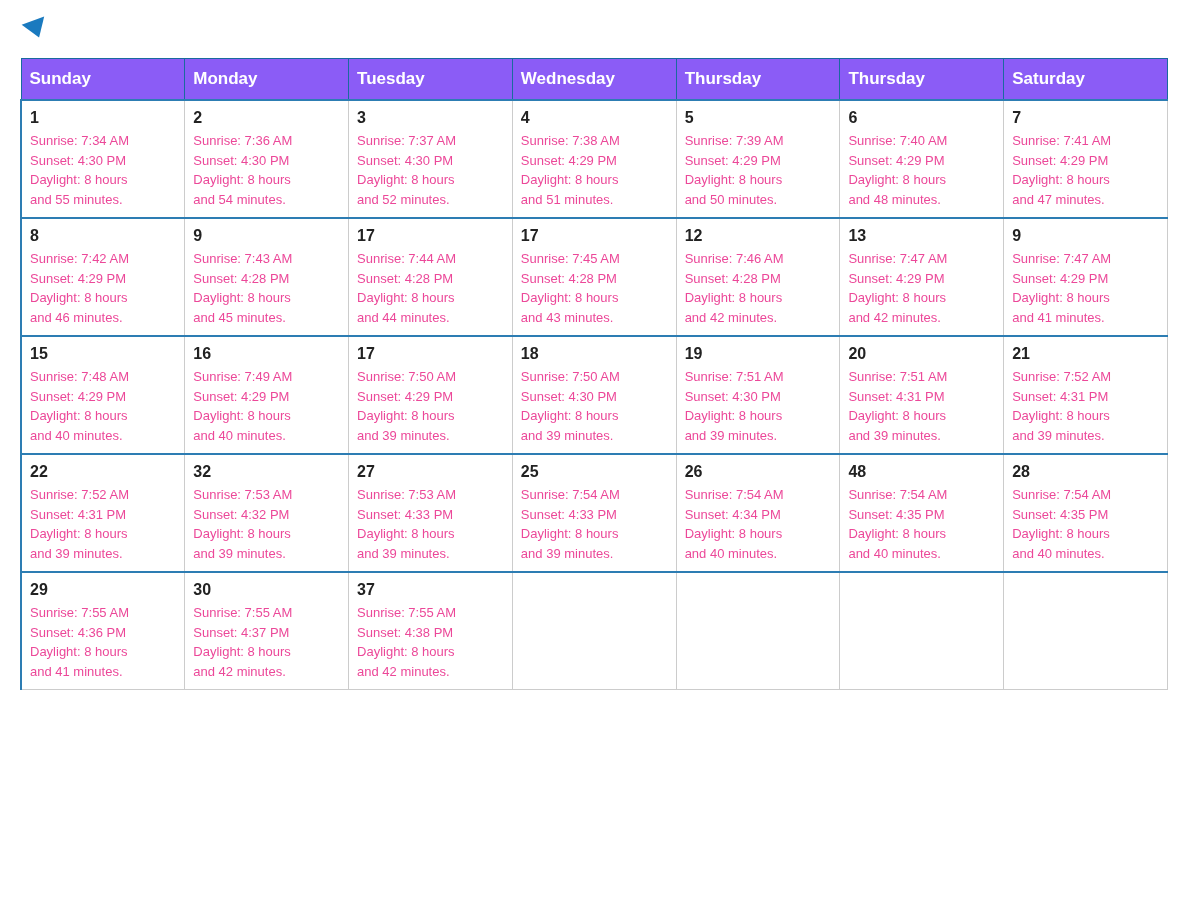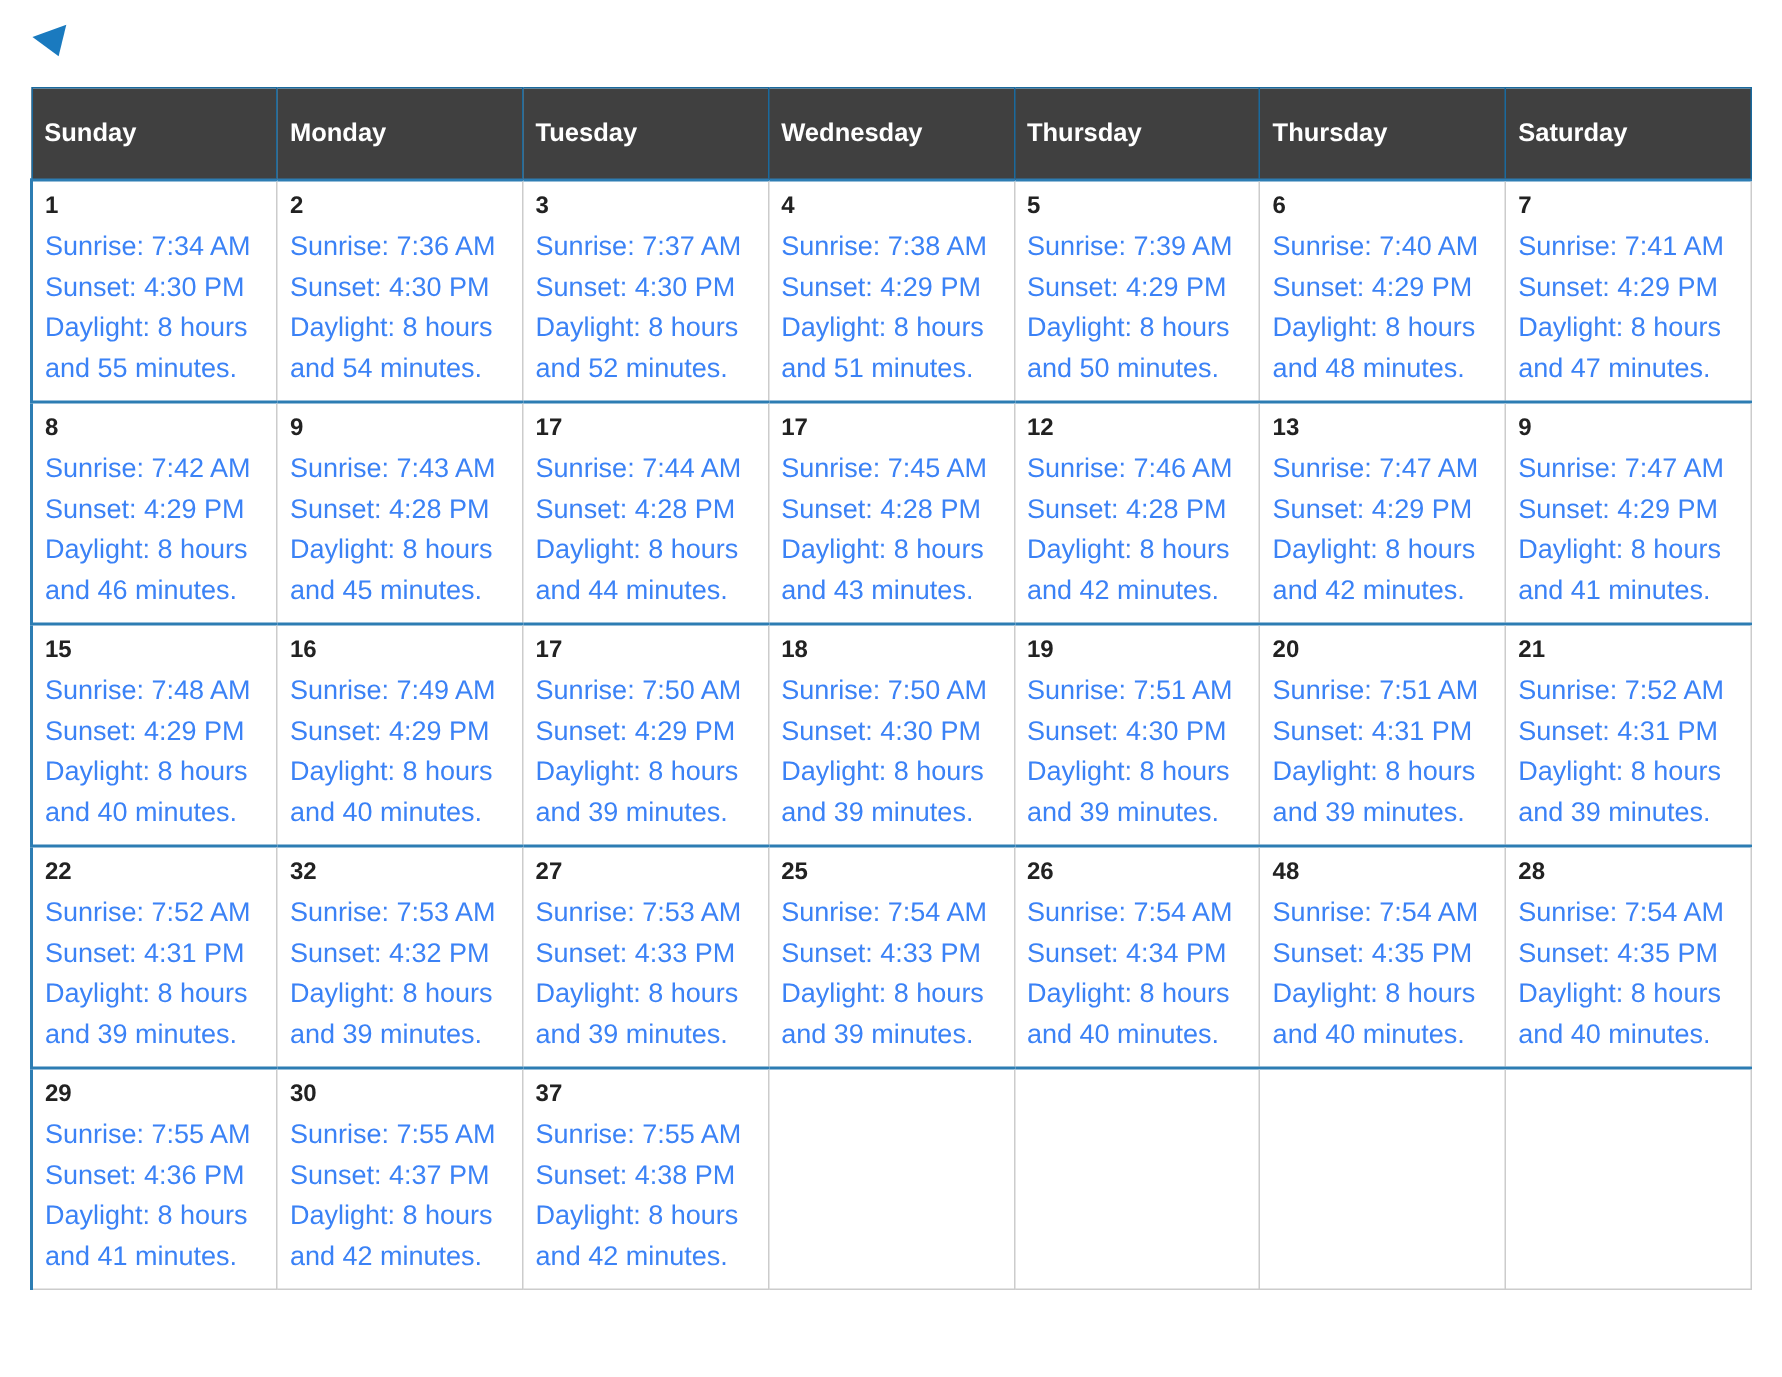--- a/index.html
+++ b/index.html
@@ -56,44 +56,44 @@
     .location {
       font-size: 22px;
       color: #555;
       margin-top: 4px;
     }
     .calendar {
       width: 100%;
       border-collapse: collapse;
     }
     .calendar thead th {
-      background-color: #404040;
+      background-color: #8b5cf6;
       color: #fff;
-      padding: 20px 8px;
+      padding: 10px 8px;
       font-size: 17px;
       font-weight: bold;
       text-align: left;
       border: 1px solid #1a6a9e;
     }
     .calendar tbody td {
       vertical-align: top;
       border: 1px solid #ccc;
       padding: 8px;
       width: 14.28%;
       min-height: 110px;
     }
     .day-number {
       font-size: 16px;
       font-weight: bold;
       color: #222;
       margin-bottom: 4px;
     }
     .day-info {
-      font-size: 18px;
-      color: #3b82f6;
+      font-size: 13px;
+      color: #ec4899;
       line-height: 1.5;
     }
     .empty-cell {
       background: #fff;
     }
     .calendar tbody tr td:first-child {
       border-left: 2px solid #2d7db3;
     }
     .calendar tbody tr:first-child td {
       border-top: 2px solid #2d7db3;

